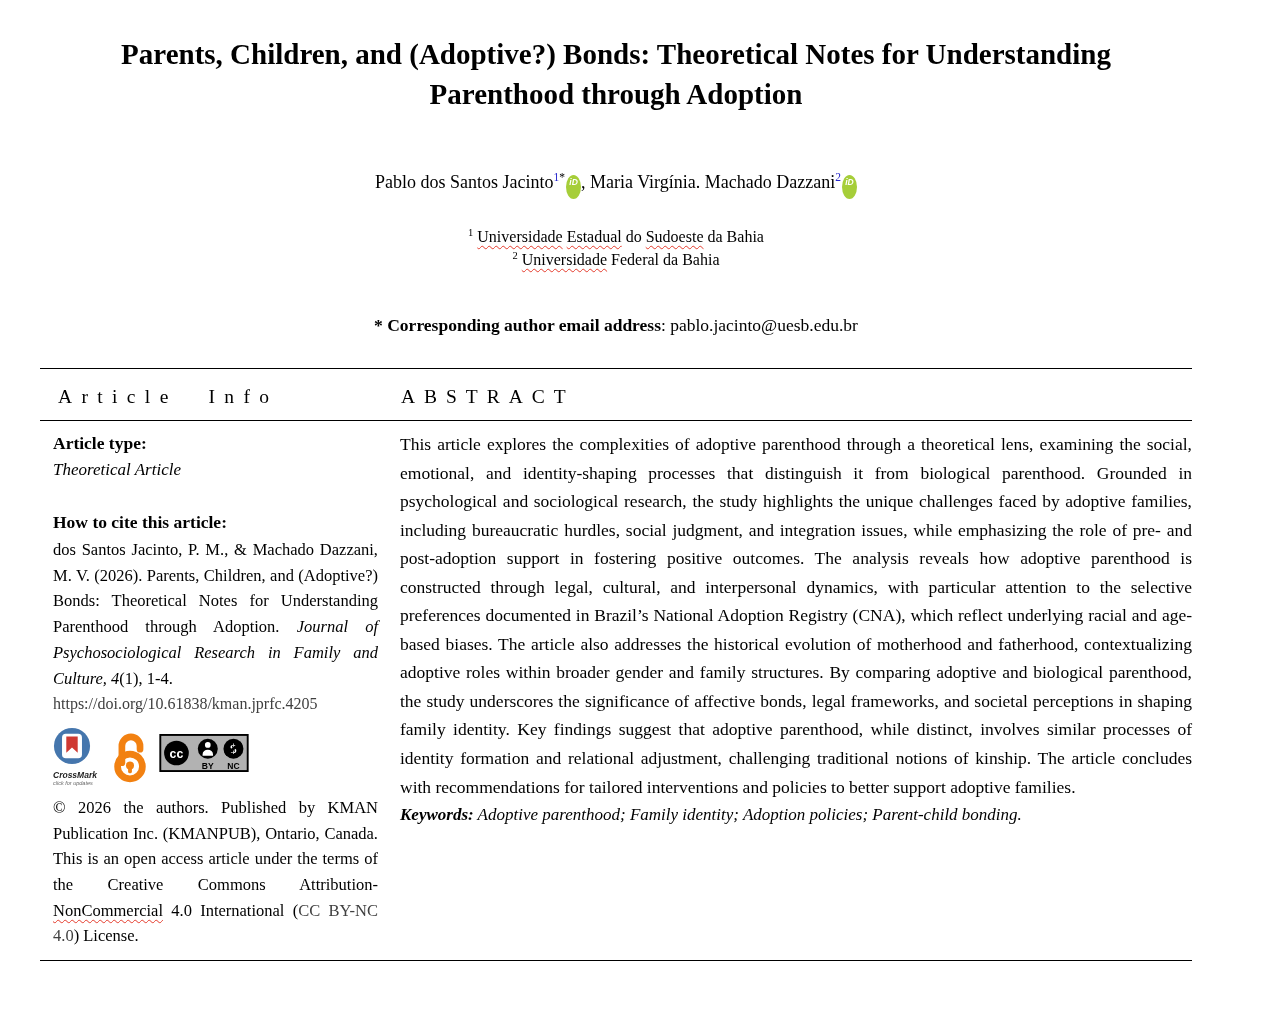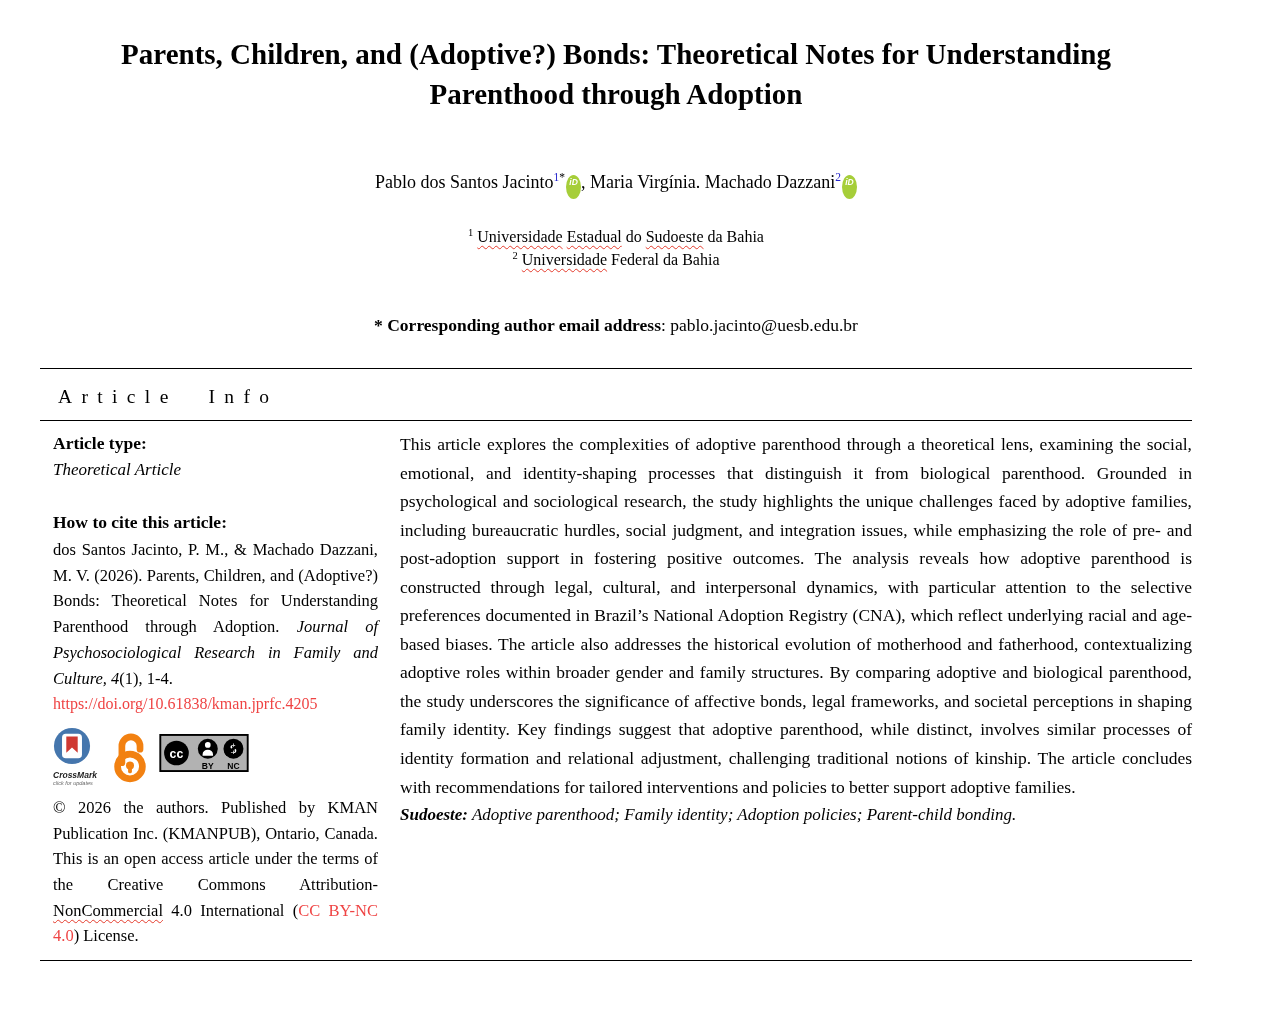--- a/index.html
+++ b/index.html
@@ -96,21 +96,21 @@
   .left-col { padding-left: 13px; font-size: 16.5px; }
   .type-label { font-weight: bold; font-size: 17.5px; line-height: 27px; }
   .type-value { font-style: italic; font-size: 17px; line-height: 26px; }
   .cite-label { font-weight: bold; font-size: 17.5px; margin-top: 25px; line-height: 28px; }
   .citation {
     text-align: justify;
     line-height: 25.7px;
     margin-top: 1px;
   }
   .citation .it { font-style: italic; }
-  a, .link { color: #ef4444; text-decoration: none; cursor: pointer; }
+  a, .link { color: #404040; text-decoration: none; cursor: pointer; }
   .doi-line { display: block; line-height: 25.7px; font-size: 16px; word-break: break-all; }
   .badges-row {
     margin-top: 10px;
     display: flex;
     align-items: flex-start;
     height: 62px;
   }
   .crossmark-block { width: 54px; text-align: left; cursor: pointer; font-style: italic; }
   .crossmark-title {
     font-family: "Liberation Sans", sans-serif;
@@ -155,20 +155,21 @@
   </div>
 
   <div class="corresponding">
     <span class="bold">* Corresponding author email address</span><span>: </span><span>pablo.jacinto@uesb.edu.br</span>
   </div>
 
   <div class="rule-top"></div>
 
   <div class="headers-row">
     <div class="section-header header-info">Article Info</div>
+    <div class="section-header header-abstract">ABSTRACT</div>
   </div>
 
   <div class="columns">
 
     <div class="left-col">
       <div class="type-label">Article type:</div>
       <div class="type-value">Theoretical Article</div>
 
       <div class="cite-label">How to cite this article:</div>
       <div class="citation">
@@ -212,19 +213,19 @@
       </div>
 
       <div class="copyright">
         <span>© 2026 the authors. Published by KMAN Publication Inc. (KMANPUB), Ontario, Canada. This is an open access article under the terms of the Creative Commons Attribution-</span><span class="sq">NonCommercial</span><span> 4.0 International (</span><a class="link">CC BY-NC 4.0</a><span>) License.</span>
       </div>
     </div>
 
     <div class="right-col">
       <div class="abstract-body">This article explores the complexities of adoptive parenthood through a theoretical lens, examining the social, emotional, and identity-shaping processes that distinguish it from biological parenthood. Grounded in psychological and sociological research, the study highlights the unique challenges faced by adoptive families, including bureaucratic hurdles, social judgment, and integration issues, while emphasizing the role of pre- and post-adoption support in fostering positive outcomes. The analysis reveals how adoptive parenthood is constructed through legal, cultural, and interpersonal dynamics, with particular attention to the selective preferences documented in Brazil’s National Adoption Registry (CNA), which reflect underlying racial and age-based biases. The article also addresses the historical evolution of motherhood and fatherhood, contextualizing adoptive roles within broader gender and family structures. By comparing adoptive and biological parenthood, the study underscores the significance of affective bonds, legal frameworks, and societal perceptions in shaping family identity. Key findings suggest that adoptive parenthood, while distinct, involves similar processes of identity formation and relational adjustment, challenging traditional notions of kinship. The article concludes with recommendations for tailored interventions and policies to better support adoptive families.</div>
       <div class="keywords-line">
-        <span class="kw-label">Sudoeste:</span><span class="kw-text"> Adoptive parenthood; Family identity; Adoption policies; Parent-child bonding.</span>
+        <span class="kw-label">Keywords:</span><span class="kw-text"> Adoptive parenthood; Family identity; Adoption policies; Parent-child bonding.</span>
       </div>
     </div>
 
   </div>
 
 </div>
 
 </body></html>

